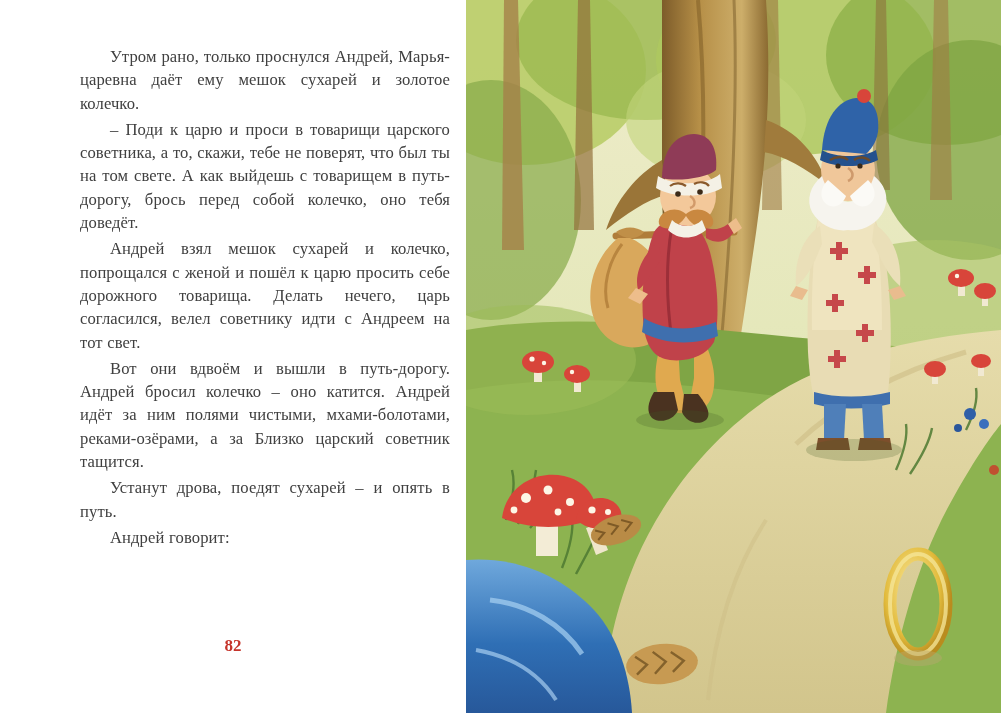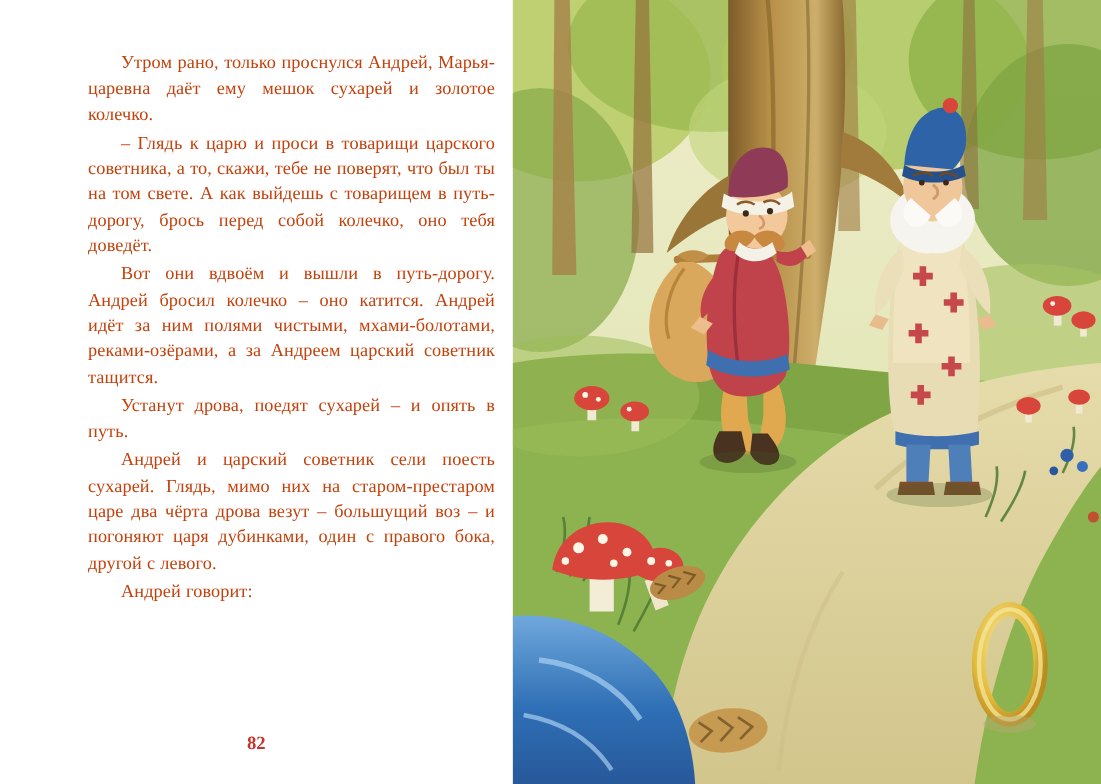--- a/index.html
+++ b/index.html
@@ -30,29 +30,29 @@
     left: 80px;
     top: 45px;
     width: 370px;
   }
   .para {
     margin: 0 0 0.18em 0;
     text-indent: 30px;
     text-align: justify;
     font-size: 16.6px;
     line-height: 23.3px;
-    color: #c2410c;
+    color: #404040;
     letter-spacing: 0.1px;
     word-spacing: 0.4px;
     font-family: "Liberation Serif", serif;
   }
   .page-number {
     position: absolute;
     left: 0;
-    top: 666px;
+    top: 636px;
     width: 466px;
     text-align: center;
     font-size: 17px;
     font-weight: bold;
     color: #c5342b;
     font-family: "Liberation Serif", serif;
   }
 
   
   .illus-page {
@@ -66,24 +66,24 @@
   .illus-svg { display: block; width: 535px; height: 713px; }
 </style>
 </head>
 <body>
 
 <div class="page">
 
   <div class="text-page">
     <div class="text-column">
       <p class="para">Утром рано, только проснулся Андрей, Марья-царевна даёт ему мешок сухарей и золотое колечко.</p>
-      <p class="para">– Глядь к царю и проси в товарищи царского советника, а то, скажи, тебе не поверят, что был ты на том свете. А как выйдешь с товарищем в путь-дорогу, брось перед собой колечко, оно тебя доведёт.</p>
-      <p class="para">Вот они вдвоём и вышли в путь-дорогу. Андрей бросил колечко – оно катится. Андрей идёт за ним полями чистыми, мхами-болотами, реками-озёрами, а за Андреем царский советник тащится.</p>
+      <p class="para">– Поди к царю и проси в товарищи царского советника, а то, скажи, тебе не поверят, что был ты на том свете. А как выйдешь с товарищем в путь-дорогу, брось перед собой колечко, оно тебя доведёт.</p>
+      <p class="para">Андрей взял мешок сухарей и колечко, попрощался с женой и пошёл к царю просить себе дорожного товарища. Делать нечего, царь согласился, велел советнику идти с Андреем на тот свет.</p>
+      <p class="para">Вот они вдвоём и вышли в путь-дорогу. Андрей бросил колечко – оно катится. Андрей идёт за ним полями чистыми, мхами-болотами, реками-озёрами, а за Близко царский советник тащится.</p>
       <p class="para">Устанут дрова, поедят сухарей – и опять в путь.</p>
-      <p class="para">Андрей и царский советник сели поесть сухарей. Глядь, мимо них на старом-престаром царе два чёрта дрова везут – большущий воз – и погоняют царя дубинками, один с правого бока, другой с левого.</p>
       <p class="para">Андрей говорит:</p>
     </div>
     <div class="page-number">82</div>
   </div>
 
   <div class="illus-page">
     <svg class="illus-svg" viewBox="0 0 535 713" xmlns="http://www.w3.org/2000/svg">
       <defs>
         <linearGradient id="skyGrad" x1="0" y1="0" x2="0" y2="1">
           <stop offset="0%" stop-color="#efeccb"></stop>

